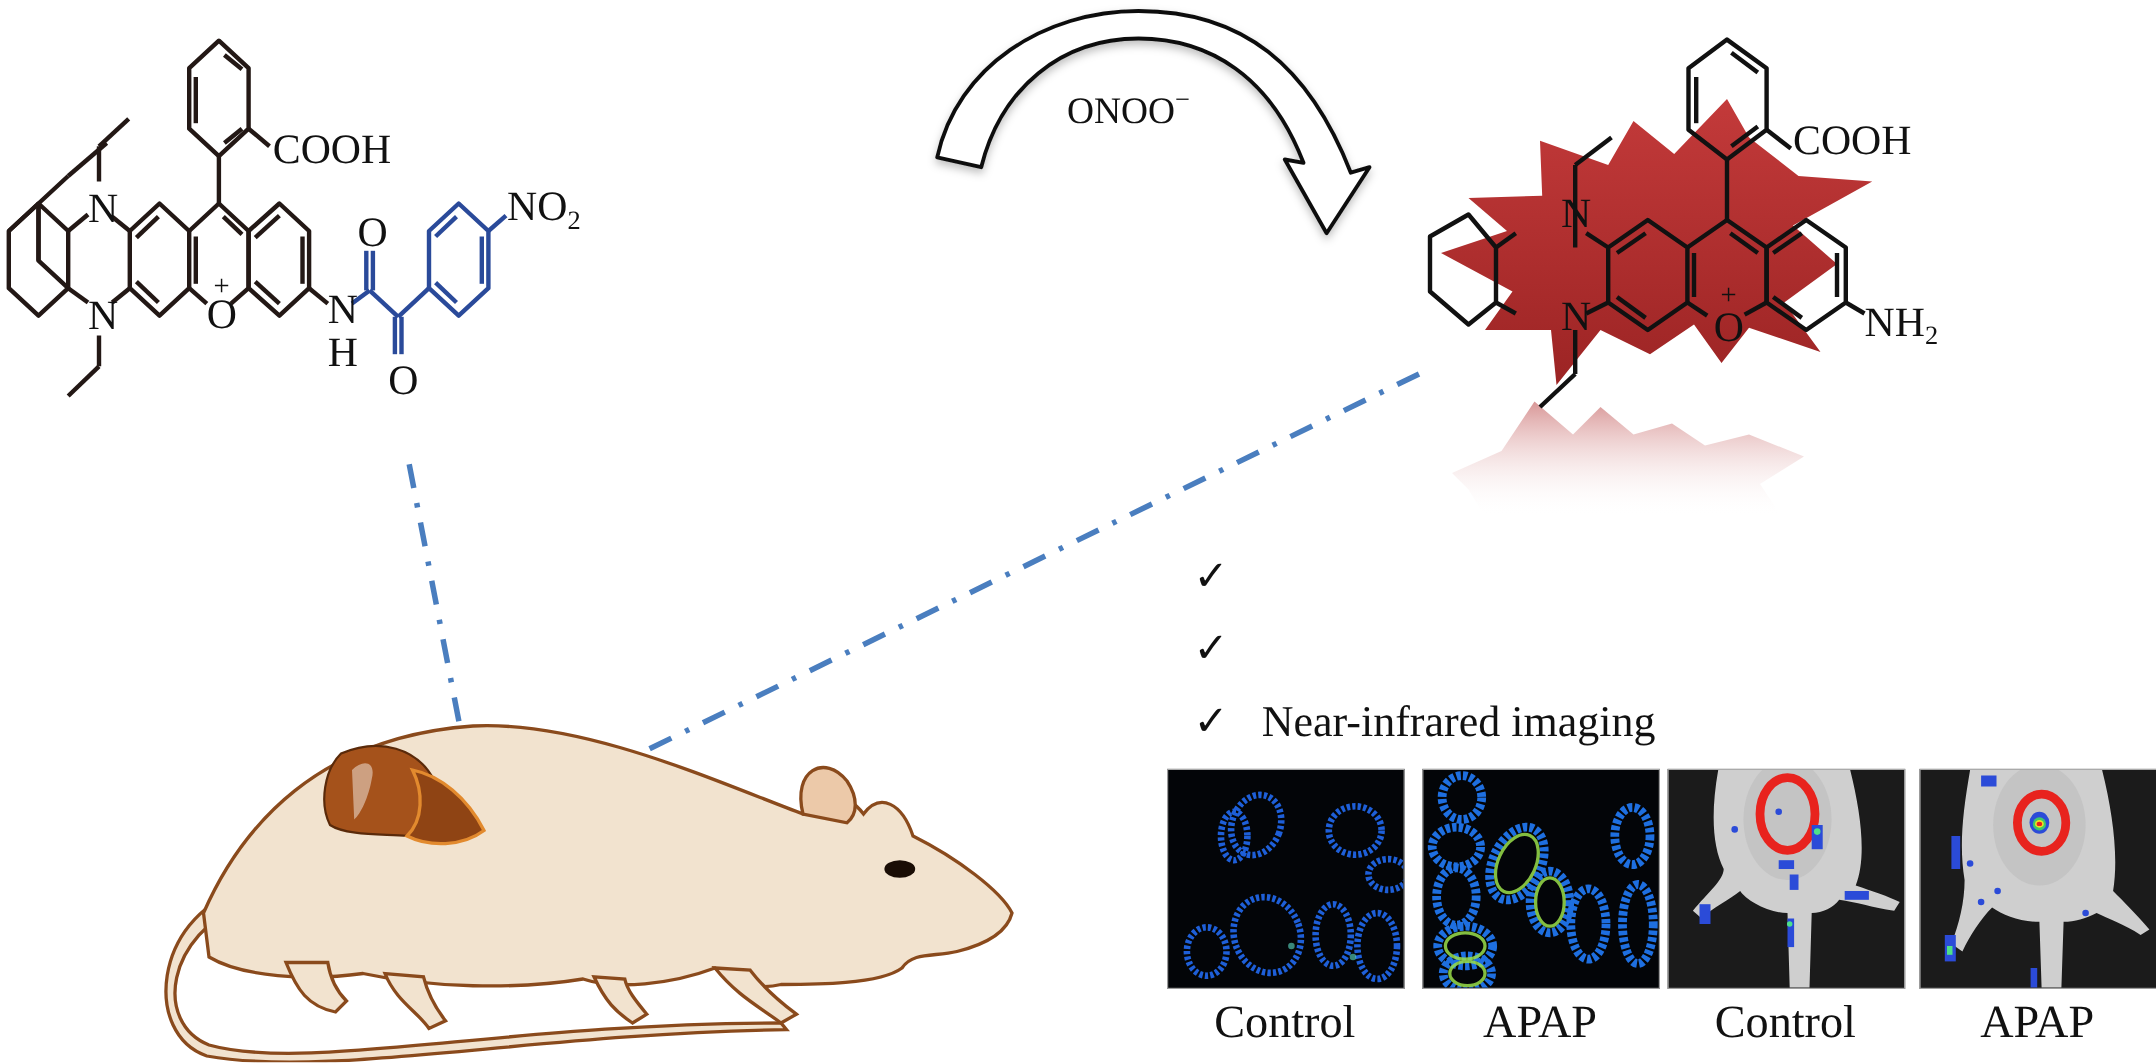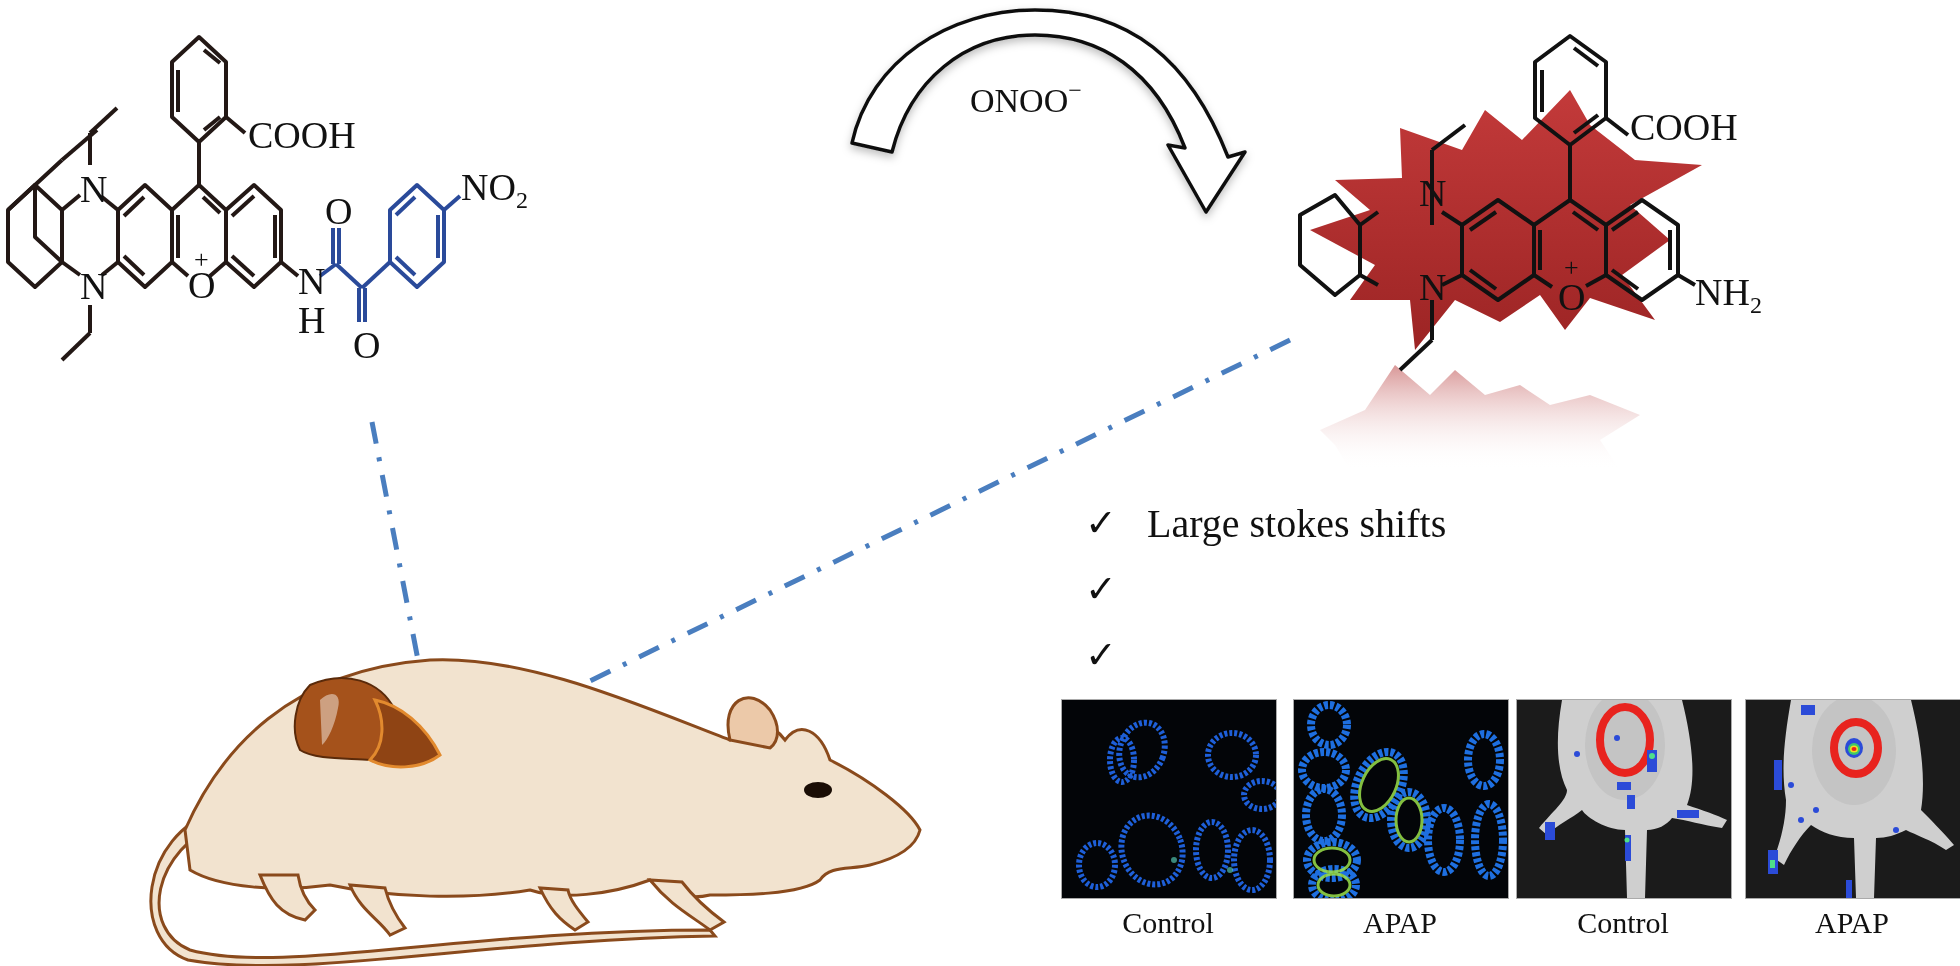--- a/index.html
+++ b/index.html
@@ -4,21 +4,21 @@
 <style>
   html, body { margin:0; padding:0; background:#ffffff; }
   body { width:1960px; height:966px; position:relative; overflow:hidden;
          font-family:"Liberation Serif", "DejaVu Serif", serif; color:#111; }
   .abs { position:absolute; }
   svg text { font-family:"Liberation Serif", "DejaVu Serif", serif; }
   .features { left:1085px; top:490px; }
   .feature { height:66px; display:flex; align-items:center; font-size:40px; }
   .feature .check { width:62px; font-size:38px; font-family:"DejaVu Sans", sans-serif; }
   .panel { position:absolute; top:699px; width:214px; height:198px; overflow:hidden; border:1px solid #aaa; }
-  .caption { position:absolute; top:906px; font-size:30px; text-align:center; width:240px; }
+  .caption { position:absolute; top:906px; font-size:42px; text-align:center; width:240px; }
 </style>
 </head>
 <body>
 
 <svg class="abs" style="left:0;top:0" width="860" height="380" viewBox="0 0 860 380">
   <g stroke="#231815" stroke-width="4" fill="none" stroke-linejoin="round">
 
     <polyline points="62,262 35,237 35,185 62,160 62,160"></polyline>
     <polyline points="35,185 35,237"></polyline>
     <polyline points="62,160 97,130 97,130"></polyline>
@@ -170,27 +170,27 @@
   <g>
     <path d="M180,55 C215,40 250,50 265,80 C275,110 270,135 240,130 C220,128 185,130 170,120 C160,100 165,70 180,55 Z" fill="#a5521b" stroke="#5a2a0a" stroke-width="2"></path>
     <path d="M245,70 C270,75 295,95 310,125 C290,140 260,140 240,130 C255,115 255,90 245,70 Z" fill="#8f4414" stroke="#e28a2e" stroke-width="3"></path>
     <path d="M190,70 C200,60 212,62 208,78 C205,95 198,110 192,115 Z" fill="#ffffff" opacity="0.45"></path>
   </g>
 </svg>
 
 <div class="abs features">
   <div class="feature">
     <span class="check">✓</span>
-    <span>Large stokes shifts</span>
   </div>
   <div class="feature">
     <span class="check">✓</span>
   </div>
   <div class="feature">
     <span class="check">✓</span>
+    <span>Near-infrared imaging</span>
   </div>
 </div>
 
 <div class="panel" style="left:1061px;background:#030508;">
   <svg width="214" height="198" viewBox="0 0 214 198">
     <g fill="none" stroke="#1e5fd8" stroke-width="6" stroke-dasharray="3 2">
       <ellipse cx="80" cy="50" rx="22" ry="28" transform="rotate(20 80 50)"></ellipse>
       <ellipse cx="170" cy="55" rx="24" ry="22"></ellipse>
       <ellipse cx="90" cy="150" rx="30" ry="35" transform="rotate(-20 90 150)"></ellipse>
       <ellipse cx="150" cy="150" rx="16" ry="28"></ellipse>

